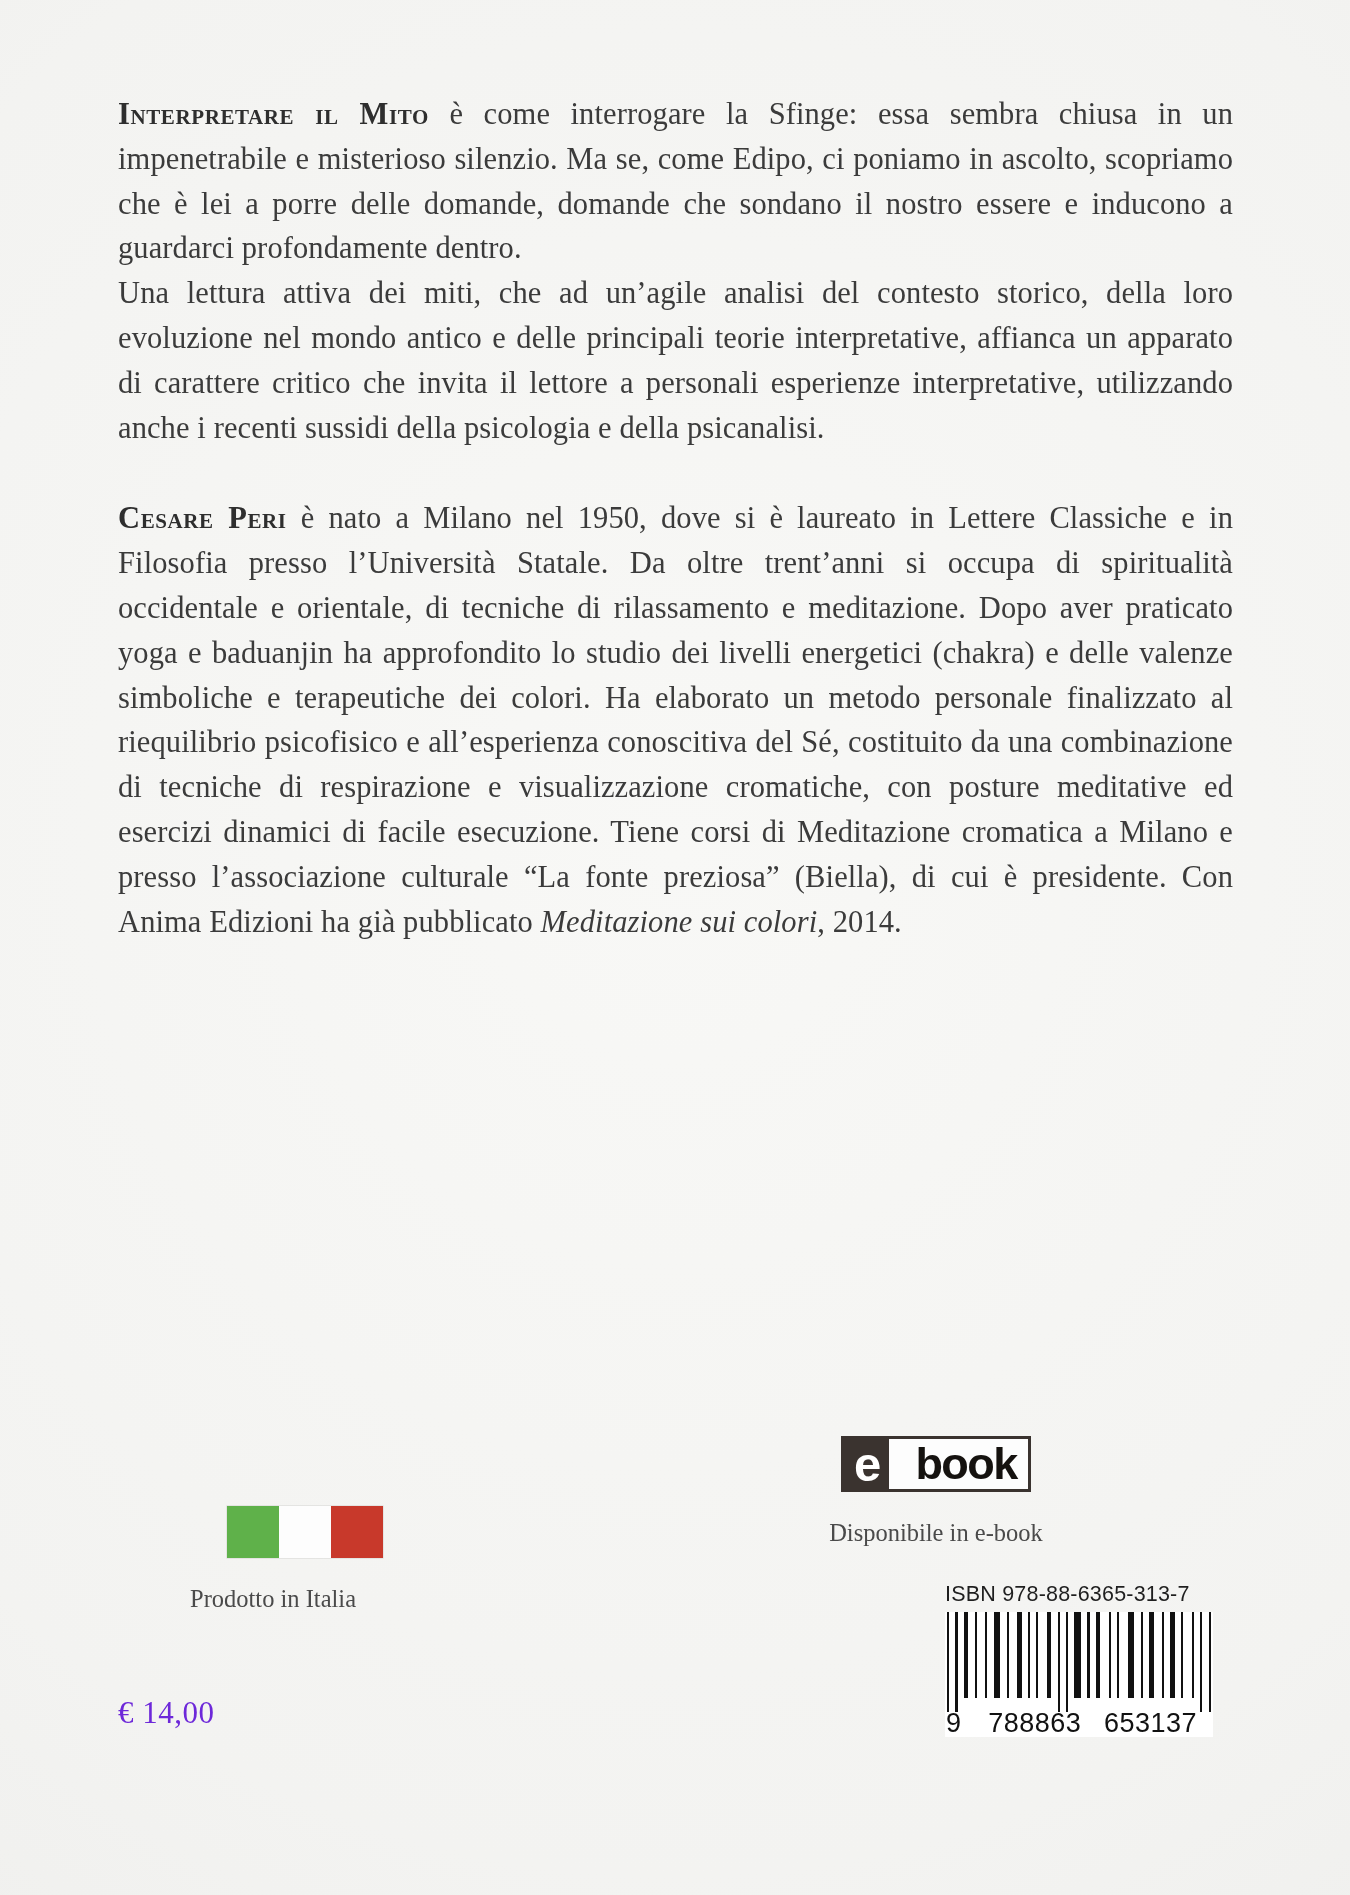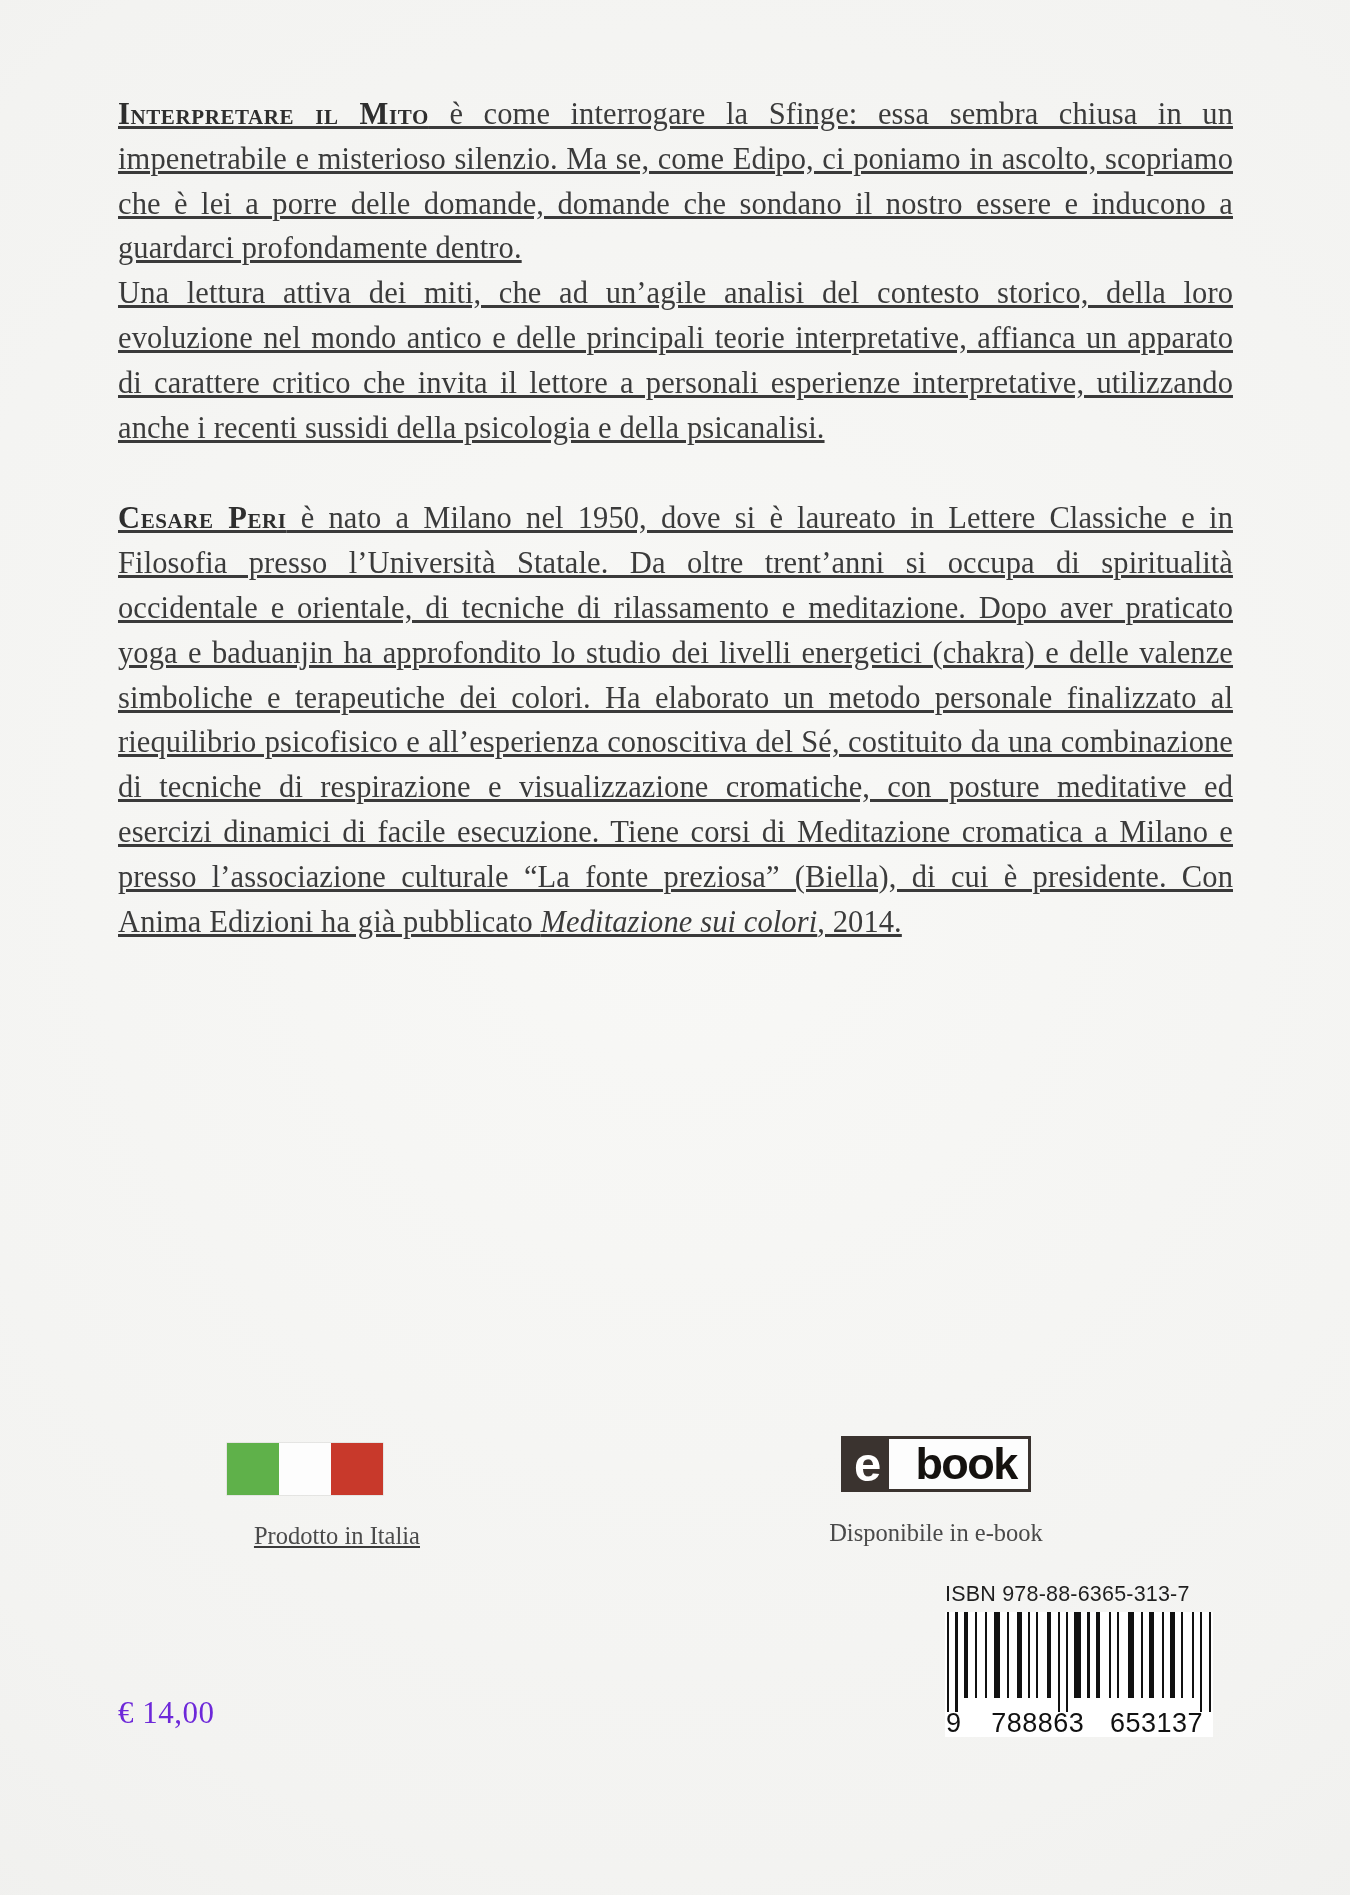--- a/index.html
+++ b/index.html
@@ -26,21 +26,20 @@
     position: absolute;
     inset: 0;
     padding: 0;
   }
 
   .blurb {
     position: absolute;
     left: 118px;
     top: 92px;
     width: 1115px;
-    text-decoration: underline;
   }
 
   .para {
     margin: 0;
     text-align: justify;
     text-justify: inter-word;
     font-size: 30.5px;
     line-height: 44.8px;
     color: #3b3b3b;
     letter-spacing: 0.1px;
@@ -58,24 +57,23 @@
   }
 
   .ital {
     font-style: italic;
   }
 
   
   .flag-block {
     position: absolute;
     left: 190px;
-    top: 1443px;
+    top: 1506px;
     width: 230px;
-    text-align: right;
-    text-decoration: underline;
+    text-align: left;
   }
   .flag {
     width: 156px;
     height: 52px;
     margin: 0 auto;
     display: flex;
     box-shadow: 0 0 0 0.5px rgba(120,120,120,0.25);
   }
   .flag span { display: block; flex: 1 1 33.333%; }
   .flag .green { background: #5fb14a; }
@@ -178,21 +176,21 @@
     display: flex;
     justify-content: space-between;
     font-family: "Liberation Sans", sans-serif;
     font-size: 27px;
     line-height: 28px;
     color: #111111;
     letter-spacing: 0.5px;
   }
   .barcode-digits span:first-child { padding-left: 1px; }
   .barcode-digits span:nth-child(2) { padding-left: 4px; }
-  .barcode-digits span:last-child { padding-right: 10px; }
+  .barcode-digits span:last-child { padding-right: 16px; }
 
   .price {
     position: absolute;
     left: 118px;
     top: 1694px;
     font-size: 31px;
     line-height: 38px;
     color: #6d28d9;
     letter-spacing: 0.5px;
   }

